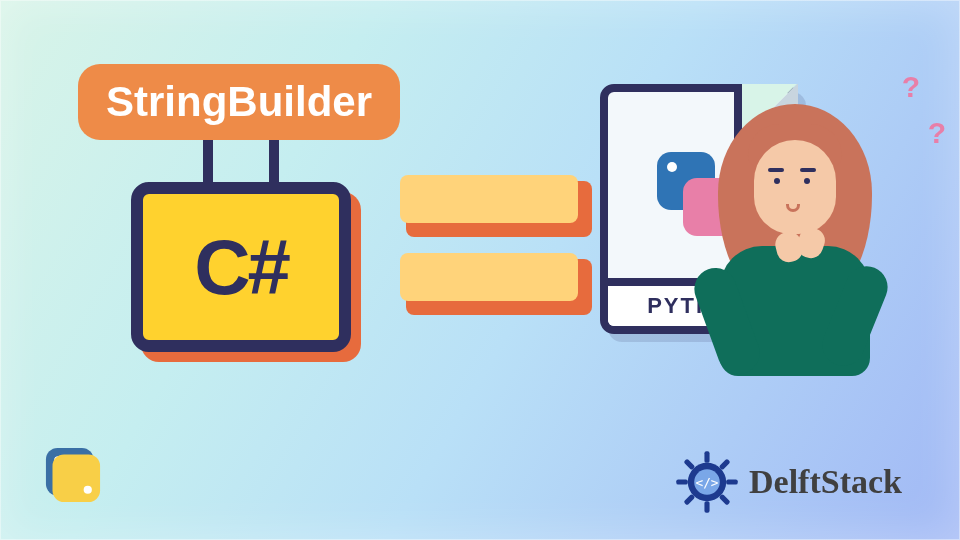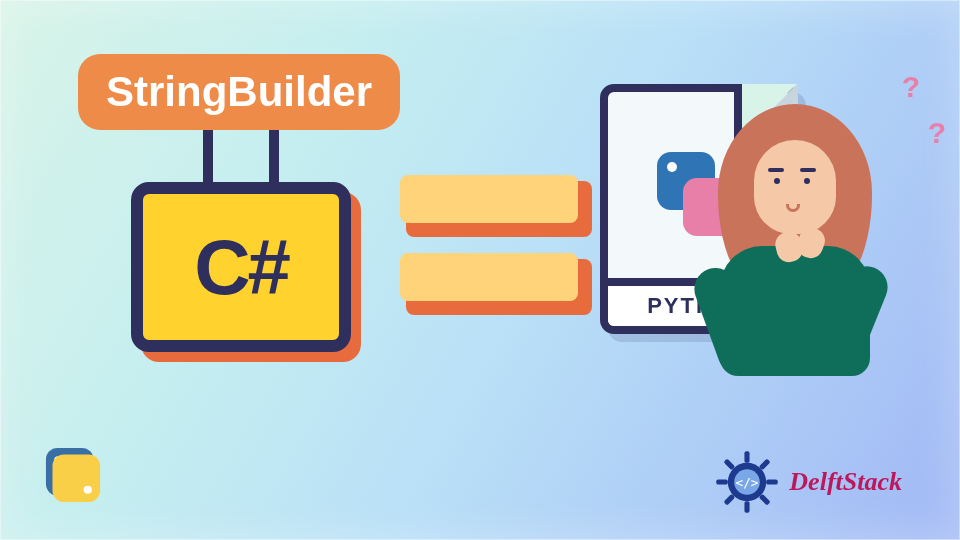--- a/index.html
+++ b/index.html
@@ -1,19 +1,19 @@
 <!DOCTYPE html>
 <html><head>
 <meta charset="utf-8">
 <style>
 *{box-sizing:border-box;margin:0;padding:0}
 body{width:960px;height:540px;overflow:hidden;font-family:Arial,Helvetica,sans-serif;position:relative;background:linear-gradient(120deg,#d8f4e8 0%,#c5eef0 30%,#b9e0f7 55%,#a1b8f5 100%)}
 .edge{position:absolute;inset:0;pointer-events:none;box-shadow:inset 0 0 0 1px rgba(255,255,255,.4),inset 0 0 40px 6px rgba(255,255,255,.25)}
 
-.badge{position:absolute;left:78px;top:54px;background:#ee8b48;color:#fff;font-weight:700;font-size:42px;padding:14px 28px;border-radius:22px;z-index:5}
+.badge{position:absolute;left:78px;top:64px;background:#ee8b48;color:#fff;font-weight:700;font-size:42px;padding:14px 28px;border-radius:22px;z-index:5}
 
 .sign{position:absolute;left:130px;top:120px;width:222px;height:240px;z-index:3}
 .sign .hanger{width:46px;height:52px;margin:0 auto;position:relative}
 .sign .hanger:before{content:"";position:absolute;left:50%;top:0;width:56px;height:56px;border:10px solid #2f2f5e;border-bottom:none;border-radius:10px 10px 0 0;transform:translateX(-50%)}
 .sign .panel{width:220px;height:170px;margin:10px auto 0;background:#ffd22e;border:12px solid #2f2f5e;border-radius:18px;display:flex;align-items:center;justify-content:center;box-shadow:10px 10px 0 #e76b3d}
 .sign .panel span{font-size:78px;font-weight:900;color:#2f2f5e;font-family:'Arial Black',Arial,sans-serif;letter-spacing:-3px}
 
 .eqwrap{position:absolute;left:400px;top:175px;width:180px;height:140px;z-index:2}
 .bar{position:relative;width:178px;height:48px;background:#ffd37a;border-radius:8px;margin-bottom:30px}
 .bar:after{content:"";position:absolute;left:6px;top:6px;right:-14px;bottom:-14px;background:#e76b3d;border-radius:8px;z-index:-1}
@@ -49,21 +49,21 @@
 .woman .hand.l{left:86px;top:136px;transform:rotate(-14deg)}
 .woman .hand.r{left:108px;top:132px;transform:rotate(18deg)}
 .qq{position:absolute;right:40px;top:70px;color:#e87fa8;font-size:30px;font-weight:900;z-index:5}
 .qq2{position:absolute;right:14px;top:116px;color:#e87fa8;font-size:30px;font-weight:900;z-index:5}
 
 .pycorner{position:absolute;left:34px;bottom:26px;width:78px;height:78px}
 
 .brand{position:absolute;right:58px;bottom:26px;display:flex;align-items:center;gap:10px}
 .brand .gear{width:64px;height:64px;position:relative}
 .brand .gear svg{width:100%;height:100%}
-.brand .txt{font-family:Georgia,'Times New Roman',serif;font-size:26px;color:#be185d;font-weight:700;font-style:italic}
+.brand .txt{font-family:Georgia,'Times New Roman',serif;font-size:34px;color:#404040;font-weight:700;}
 </style>
 </head>
 <body>
 
 <div class="edge"></div>
 
 <div class="badge">
   <span>StringBuilder</span>
 </div>
 

